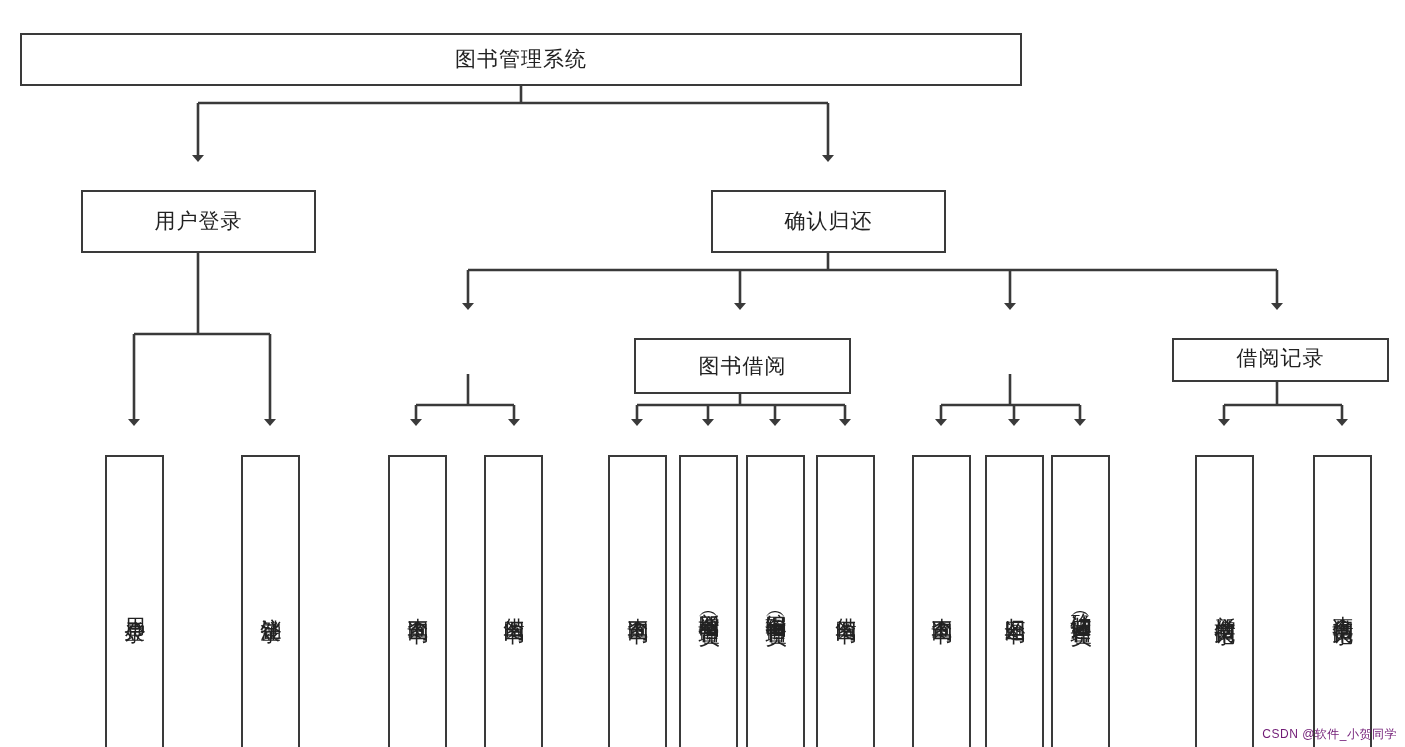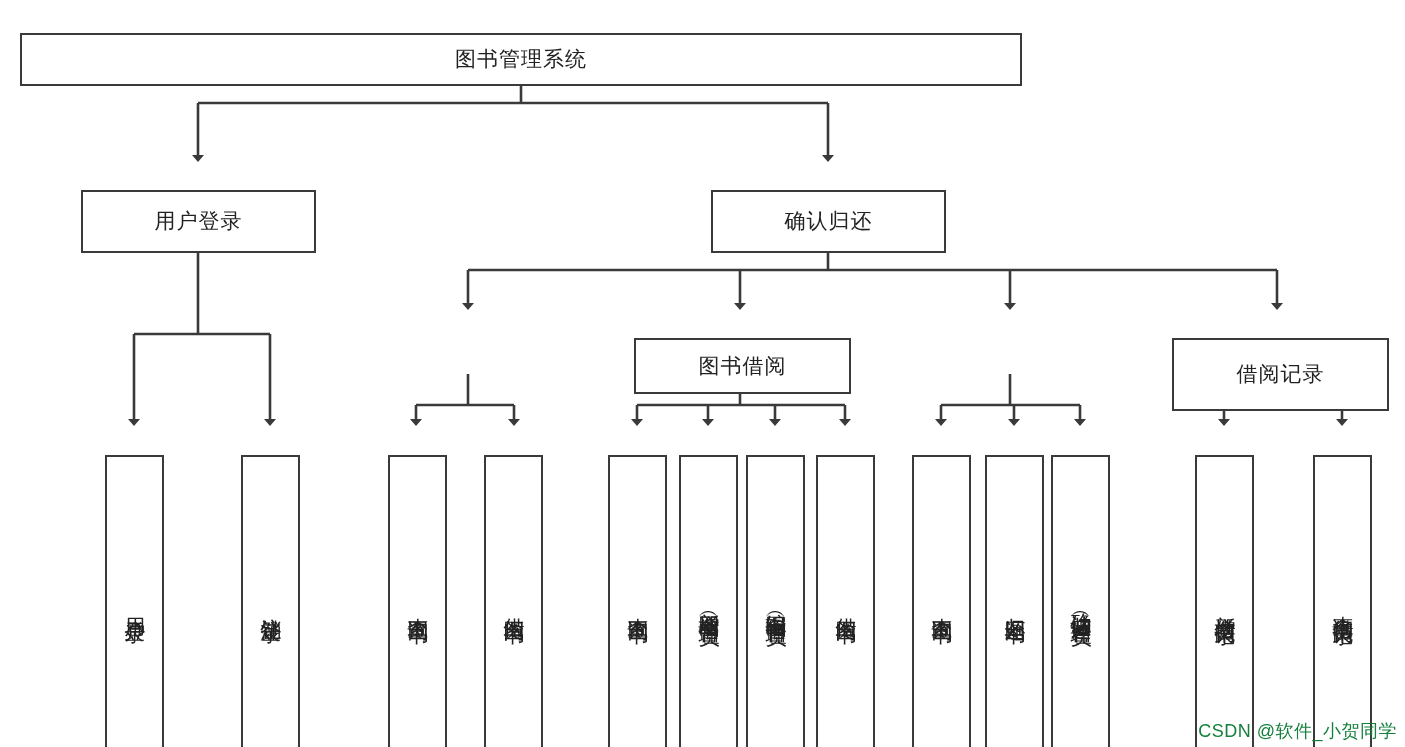--- a/index.html
+++ b/index.html
@@ -54,22 +54,22 @@
     text-orientation: upright;
     letter-spacing: 2px;
   }
   .node .lbl {
     display: block;
   }
   .watermark {
     position: absolute;
     right: 8px;
     bottom: 4px;
-    font-size: 18px;
-    color: #15803d;
+    font-size: 12px;
+    color: #701a75;
     letter-spacing: 0.5px;
     white-space: nowrap;
   }
 </style>
 </head>
 <body>
 
 <div id="canvas">
 
   <svg id="wires" viewBox="0 0 1405 747">
@@ -129,21 +129,21 @@
   <div class="node h" style="left:81px; top:170px; width:235px; height:63px;">
     <span class="lbl">用户登录</span>
   </div>
   <div class="node h" style="left:711px; top:170px; width:235px; height:63px;">
     <span class="lbl">确认归还</span>
   </div>
 
   <div class="node h" style="left:634px; top:318px; width:217px; height:56px;">
     <span class="lbl">图书借阅</span>
   </div>
-  <div class="node h" style="left:1172px; top:318px; width:217px; height:73px;">
+  <div class="node h" style="left:1172px; top:318px; width:217px; height:44px;font-family:Liberation Mono, monospace;">
     <span class="lbl">借阅记录</span>
   </div>
 
   <div class="node v" style="left:105px; top:435px; width:59px; height:300px;">
     <span class="lbl">用户登录</span>
   </div>
   <div class="node v" style="left:241px; top:435px; width:59px; height:300px;">
     <span class="lbl">注销登录</span>
   </div>
 

